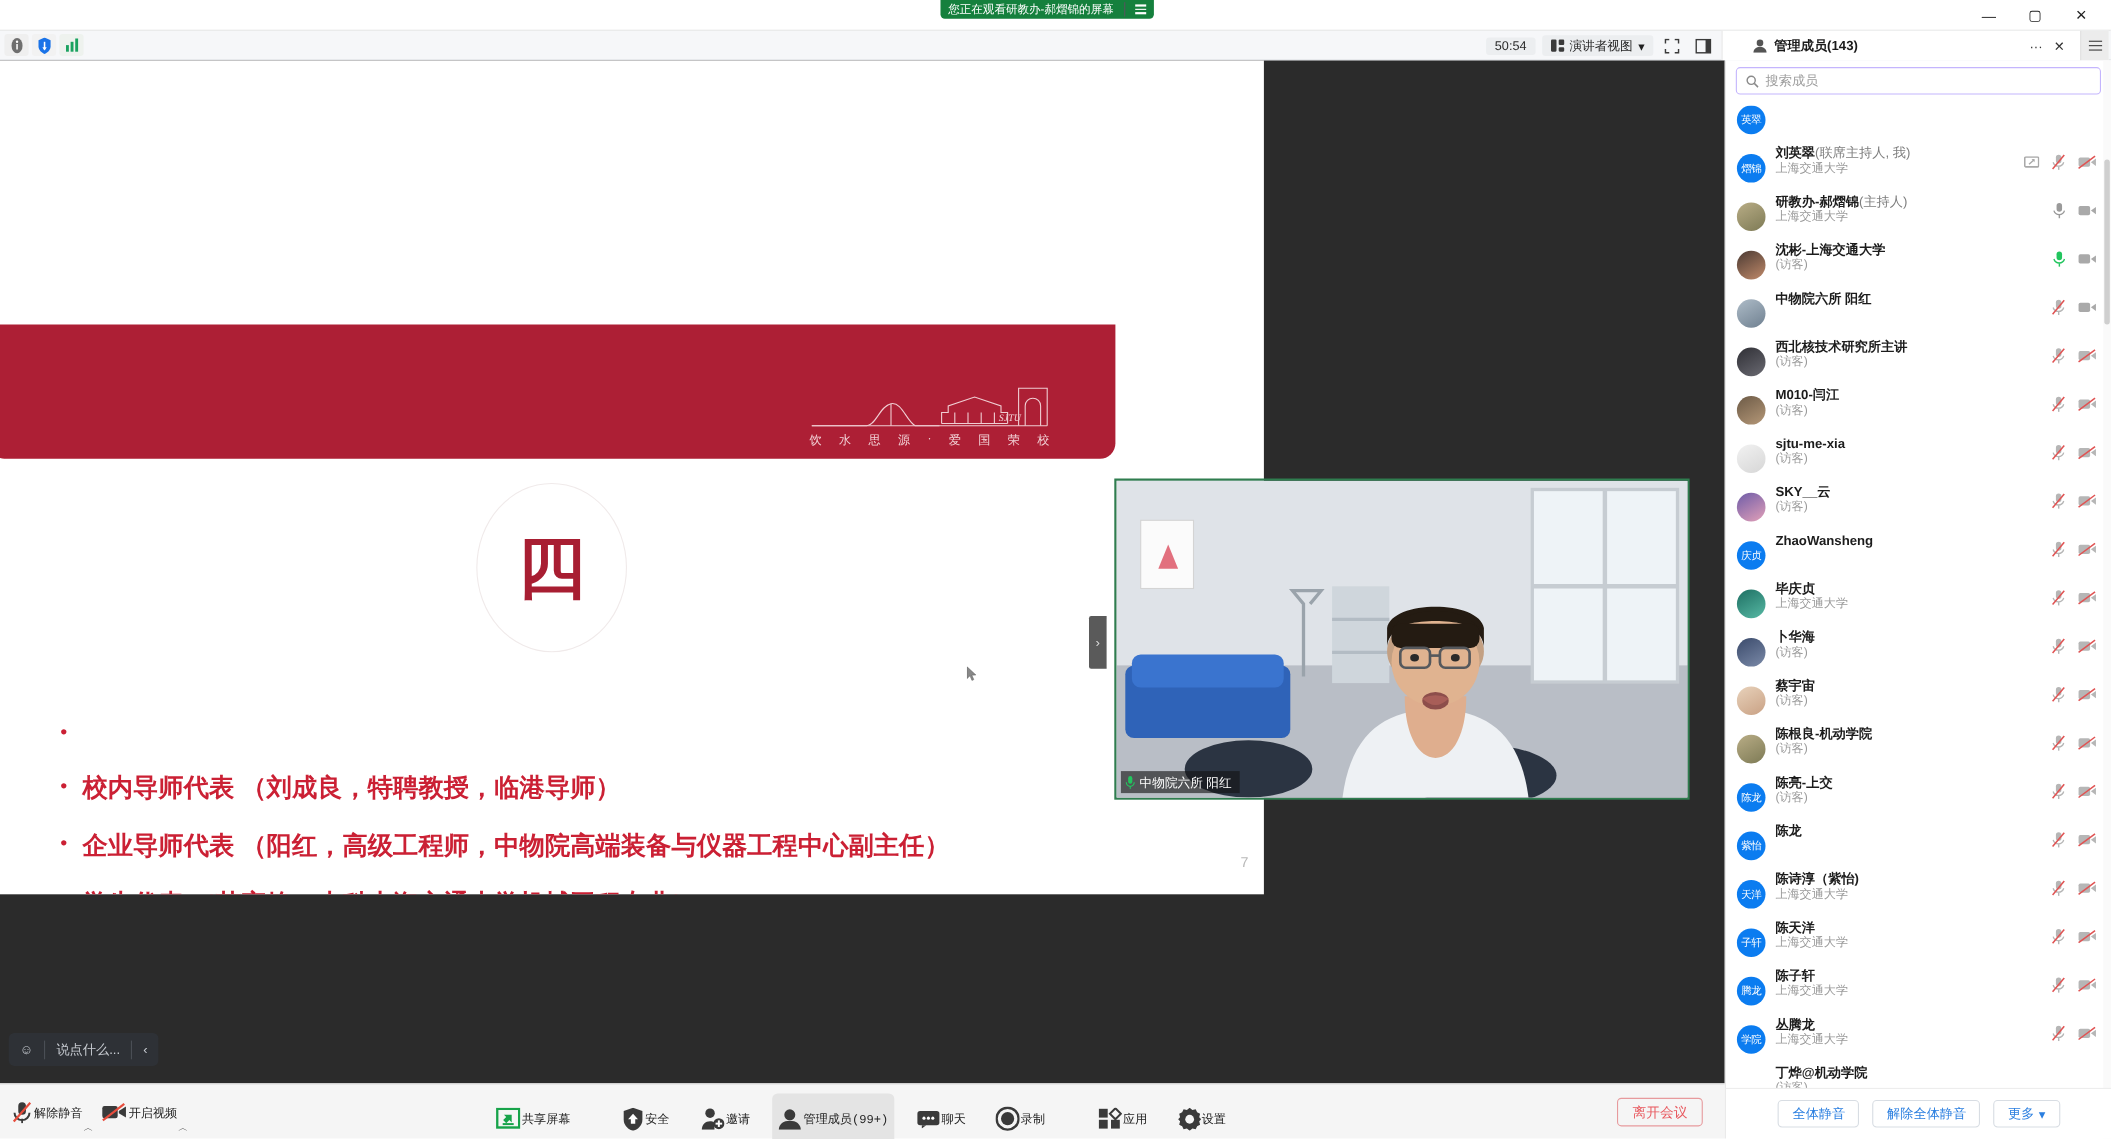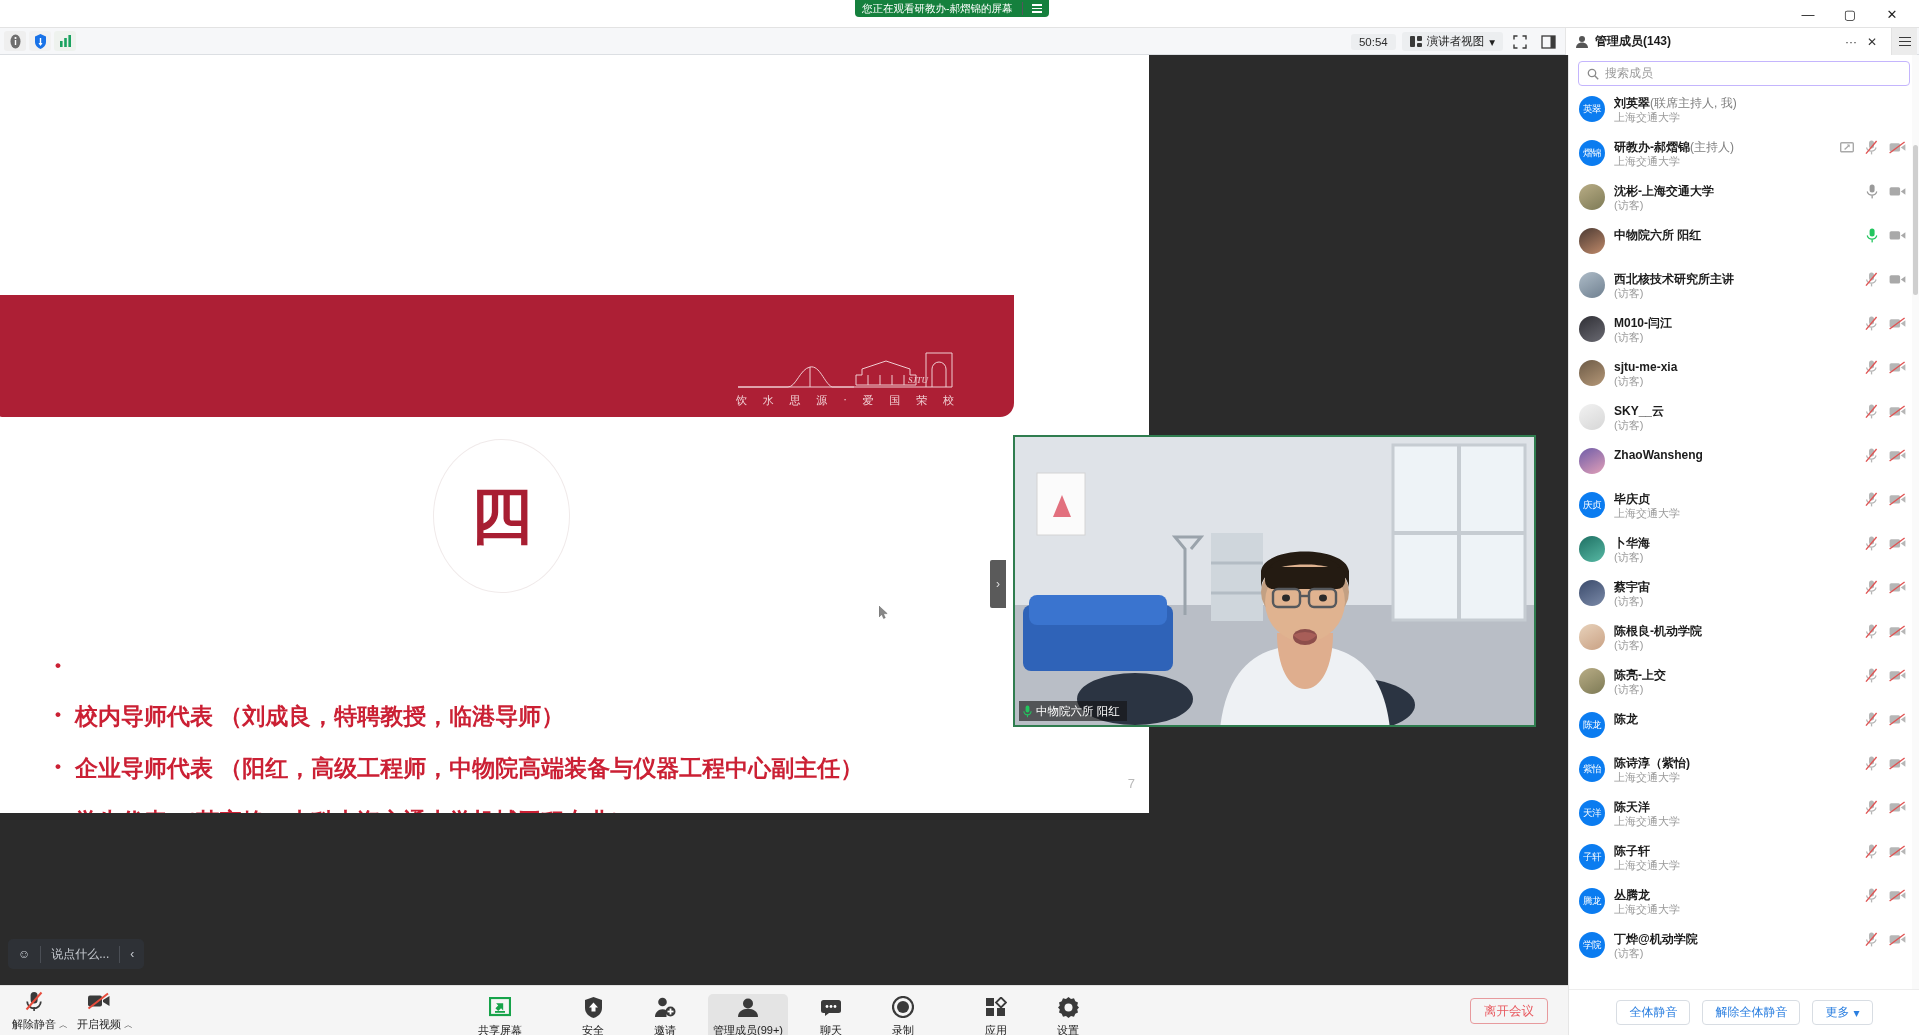--- a/index.html
+++ b/index.html
@@ -42,21 +42,21 @@
              padding:2px 8px; display:flex; align-items:center; gap:5px; }
   .viewsel .vs-ico { width:12px; height:11px; position:relative; }
   .viewsel .vs-ico .l { position:absolute; left:0; top:0; width:5px; height:11px;
                         background:#3a3a3a; border-radius:1px; }
   .viewsel .vs-ico .r1 { position:absolute; right:0; top:0; width:5px; height:5px;
                          background:#3a3a3a; border-radius:1px; }
   .viewsel .vs-ico .r2 { position:absolute; right:0; bottom:0; width:5px; height:4px;
                          background:#3a3a3a; border-radius:1px; }
   .capicon { width:22px; height:20px; display:flex; align-items:center; justify-content:center; }
   .panel-head-strip { width:352px; height:27px; background:#fff; display:flex;
-                      align-items:center; gap:6px; padding-left:9px;
+                      align-items:center; gap:6px; padding-left:27px;
                       border-left:1px solid #e6e6e6; }
   .ph-title { font-size:12px; font-weight:bold; color:#1a1a1a; }
   .ph-acts { margin-left:auto; display:flex; align-items:center; gap:10px;
              padding-right:8px; color:#333; font-size:12px; }
   .burger { width:26px; height:27px; background:#ececec; display:flex;
             align-items:center; justify-content:center; border-left:1px solid #e2e2e2; }
   .burger span { display:block; width:12px; height:1.5px; background:#3a3a3a;
                  box-shadow:0 4px 0 #3a3a3a, 0 -4px 0 #3a3a3a; }
 
   
@@ -111,23 +111,23 @@
   .chatpill .seg { padding:0 10px; display:flex; align-items:center; height:30px; }
   .chatpill .div { width:1px; height:17px; background:#4a4e55; }
 
   
   .toolbar { position:absolute; left:0; top:985px; width:1568px; height:50px;
              background:#f5f5f5; border-top:1px solid #e0e0e0; }
   .tb-left { position:absolute; left:5px; top:0; height:50px; display:flex;
              align-items:center; }
   .tb-center { position:absolute; left:0; right:0; top:0; height:62px; display:flex;
                align-items:center; justify-content:center; gap:14px; }
-  .tb-item { min-width:58px; height:46px; display:flex; flex-direction:column;
-             align-items:center; justify-content:space-between; gap:1px;
-             font-size:11px; color:#222; border-radius:5px; padding:2px 5px; }
+  .tb-item { min-width:58px; height:46px; display:flex; flex-direction:row;
+             align-items:center; justify-content:center; gap:1px;
+             font-size:11px; color:#222; border-radius:5px; padding:2px 5px;font-family:Liberation Mono, monospace; }
   .tb-item.active { background:#e4e4e4; }
   .tb-glyph { height:22px; display:flex; align-items:center; justify-content:center; }
   .caret { font-size:9px; color:#444; align-self:flex-end; margin:0 2px 4px -4px; }
   .leave-btn { position:absolute; right:20px; top:12px; height:26px; padding:0 13px;
                border:1px solid #e79a9d; border-radius:4px; color:#e8595f;
                font-size:12.5px; display:flex; align-items:center; }
 
   
   .panel { position:absolute; left:1568px; top:55px; width:351px; height:980px;
            background:#fff; border-left:1px solid #e6e6e6; }
@@ -137,21 +137,21 @@
                 color:#9b9b9b; font-size:12px; }
   .plist { position:absolute; left:0; top:41px; width:351px; height:895px;
            overflow:hidden; }
   .prow { height:44px; display:flex; align-items:flex-start; padding:0 10px 0 10px; gap:9px; }
   .avatar { width:26px; height:26px; border-radius:50%; flex:0 0 26px;
             display:flex; align-items:center; justify-content:center;
             font-size:9.5px; color:#fff; letter-spacing:-.5px; overflow:hidden; }
   .av-blue { background:#0b7cf0; }
   .pnames { flex:1 1 auto; min-width:0; line-height:1.22; }
   .pname { font-size:12px; color:#1c1c1c; font-weight:bold; white-space:nowrap;
-           overflow:hidden; text-overflow:ellipsis; }
+           overflow:hidden; text-overflow:ellipsis;margin-top:36px; }
   .pname .role { font-weight:normal; color:#7e7e7e; }
   .porg { font-size:11px; color:#9a9a9a; white-space:nowrap;
           overflow:hidden; text-overflow:ellipsis; }
   .picons { display:flex; align-items:center; gap:11px; flex:0 0 auto; padding-right:4px; }
   .panel-foot { position:absolute; left:0; bottom:0; width:351px; height:46px;
                 border-top:1px solid #ededed; display:flex; align-items:center;
                 justify-content:center; gap:12px; background:#fff; }
   .foot-btn { height:25px; padding:0 12px; border:1px solid #d8dde3; border-radius:4px;
               color:#2b7fe0; font-size:12px; display:flex; align-items:center; gap:4px; }
   .scrollbar { position:absolute; right:0; top:0; width:7px; height:980px; background:#fafafa; }

